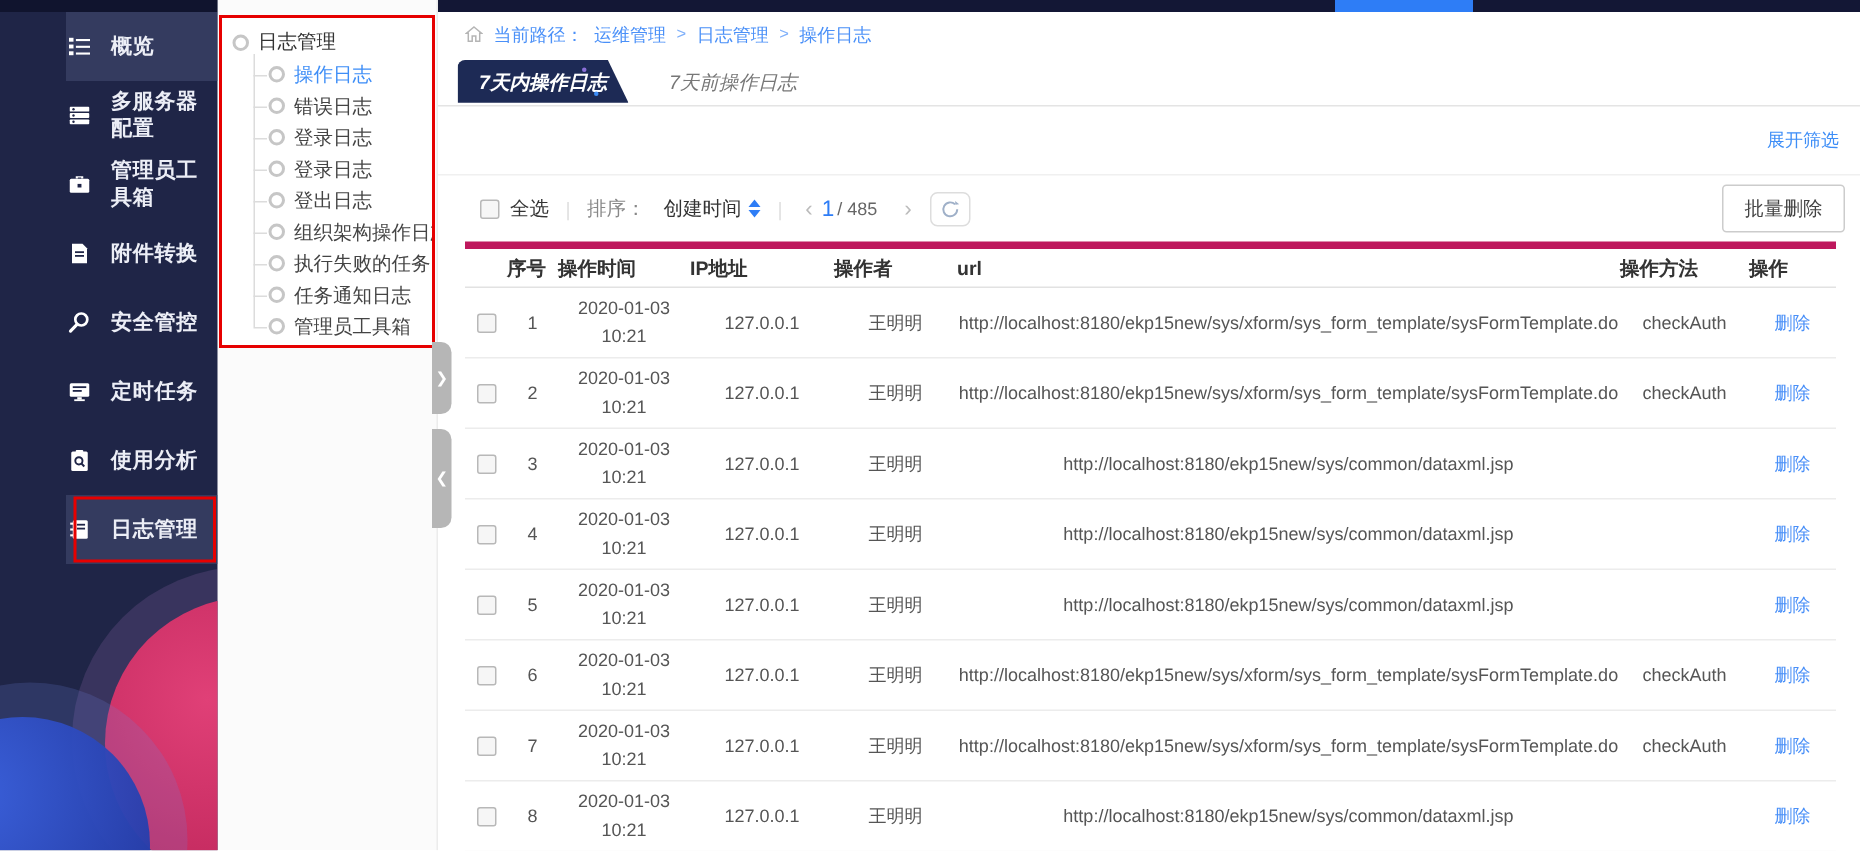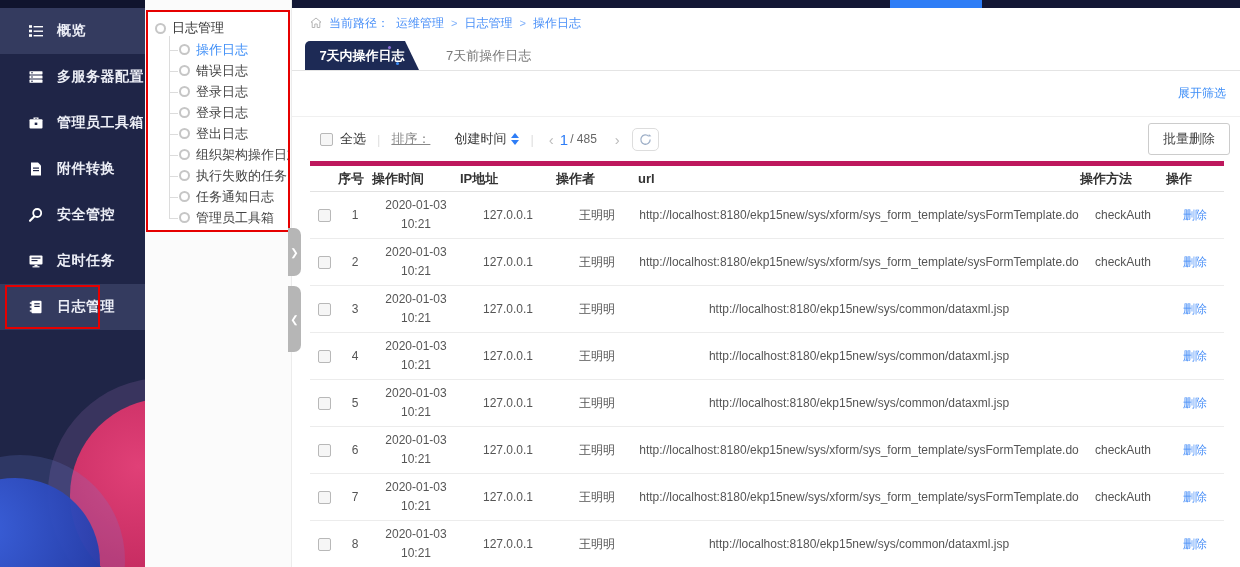--- a/index.html
+++ b/index.html
@@ -3,22 +3,22 @@
 <meta charset="utf-8">
 <style>
   * { margin:0; padding:0; box-sizing:border-box; }
   html,body { background:#fff; }
   body { font-family:"Liberation Sans","DejaVu Sans",sans-serif; }
   .app { position:relative; width:1240px; height:567px; overflow:hidden; background:#fff; }
 
   
   .sidebar { position:absolute; left:0; top:0; width:145px; height:100%; background:#1f2547; overflow:hidden; z-index:2; }
   .sidebar-strip { height:8px; background:#10142e; }
-  .side-item { position:relative; height:46px; display:flex; align-items:center; padding-left:27px; gap:13px;
-               color:#eceef6; font-size:14px; font-weight:600; cursor:pointer; letter-spacing:.5px; }
+  .side-item { position:relative; height:46px; display:flex; align-items:center; gap:13px;
+               color:#eceef6; font-size:14px; font-weight:600; cursor:pointer; letter-spacing:.5px;margin-left:44px; }
   .side-item.active { background:#343b5f; }
   .side-item .icon { width:17px; height:17px; display:flex; align-items:center; justify-content:center; flex:none; }
   .side-item .icon svg { width:16px; height:16px; display:block; }
   .red-frame { position:absolute; left:5px; top:1px; width:95px; height:44px; border:2px solid #e60000; pointer-events:none; }
   .deco { position:absolute; border-radius:50%; }
   .deco-pink-halo { left:48px; top:378px; width:230px; height:230px; background:rgba(180,120,200,.18); }
   .deco-pink { left:70px; top:398px; width:195px; height:195px; background:radial-gradient(circle at 35% 35%, #e04077, #b51e52); }
   .deco-blue-halo { left:-85px; top:455px; width:210px; height:210px; background:rgba(110,130,220,.20); }
   .deco-blue { left:-70px; top:478px; width:170px; height:170px; background:radial-gradient(circle at 30% 30%, #3b62e0, #1e3199); opacity:.95; }
 
@@ -43,36 +43,36 @@
   
   .main { position:absolute; left:292px; top:0; width:948px; height:100%; background:#fff; }
   .topbar { position:relative; height:8px; background:#131735; }
   .topbar-active { position:absolute; left:598px; top:0; width:92px; height:8px; background:#2e7df6; }
 
   .breadcrumb { height:30px; display:flex; align-items:center; gap:7px; padding-left:18px; font-size:12px; color:#4a90f8; }
   .breadcrumb .home { color:#b5b5b5; display:flex; }
   .breadcrumb .sep { color:#7fb0fa; font-size:11px; }
   .breadcrumb a { color:#4a90f8; text-decoration:none; cursor:pointer; }
 
-  .tabs { height:33px; border-bottom:1px solid #e4e4e4; display:flex; align-items:flex-end; padding-left:13px; }
+  .tabs { height:33px; border-bottom:1px solid #e4e4e4; display:flex; align-items:center; padding-left:13px;font-style:italic; }
   .tab { height:29px; line-height:29px; font-size:13px; cursor:pointer; }
   .tab.active { position:relative; width:114px; text-align:center; background:#1d2a55; color:#fff; font-weight:bold;
                 clip-path:polygon(0 0, calc(100% - 14px) 0, 100% 100%, 0 100%); border-radius:5px 0 0 0; }
   .tab.active::before { content:""; position:absolute; right:28px; top:5px; width:3px; height:3px; border-radius:50%; background:#8a6fd8; }
   .tab.active::after { content:""; position:absolute; right:20px; bottom:5px; width:3px; height:3px; border-radius:50%; background:#3e8ef7; }
   .tab.inactive { padding:0 27px; color:#777; }
 
   .filter-row { height:46px; border-bottom:1px solid #f0f0f0; display:flex; align-items:center; justify-content:flex-end; padding-right:14px; }
   .filter-row a { font-size:12px; color:#3e8ef7; text-decoration:none; cursor:pointer; }
 
   .toolbar { height:44px; display:flex; align-items:center; padding:0 10px 0 28px; font-size:13px; color:#333; }
   .toolbar .vsep { color:#e0e0e0; margin:0 11px; font-size:13px; }
   input.cbx { appearance:none; -webkit-appearance:none; width:13px; height:13px; border:1px solid #b8b8b8; background:#f6f6f6;
               border-radius:2px; margin-right:7px; cursor:pointer; vertical-align:middle; }
-  .sort-label { color:#888; margin-right:24px;text-decoration:underline; }
+  .sort-label { color:#888; margin-right:12px; }
   .sort-value { color:#333; cursor:pointer; }
   .sort-arrows { display:inline-flex; flex-direction:column; margin-left:5px; vertical-align:middle; cursor:pointer; }
   .sort-arrows i { width:0; height:0; border-left:4px solid transparent; border-right:4px solid transparent; }
   .sort-arrows .up { border-bottom:5px solid #2e7df6; margin-bottom:2px; }
   .sort-arrows .dn { border-top:5px solid #2e7df6; }
   .pg-chev { color:#bbb; font-size:15px; cursor:pointer; padding:0 4px; user-select:none; }
   .pg-num { color:#2e7df6; font-size:15px; margin:0 2px; }
   .pg-total { color:#666; font-size:12px; margin-right:14px; }
   .refresh-btn { width:27px; height:23px; border:1px solid #ddd; border-radius:5px; background:#fff; color:#9fb0c8;
                  display:flex; align-items:center; justify-content:center; margin-left:8px; font-size:14px; cursor:pointer; }
@@ -165,20 +165,33 @@
               <g fill="#fff">
                 <rect x="1.5" y="2.5" width="13" height="9" rx="1"></rect>
                 <rect x="3.5" y="4.5" width="9" height="1.2" fill="#1f2547"></rect>
                 <rect x="3.5" y="7" width="6" height="1.2" fill="#1f2547"></rect>
                 <rect x="6.5" y="11.8" width="3" height="1.6"></rect>
                 <rect x="4.5" y="13.2" width="7" height="1.2"></rect>
               </g>
             </svg>
           </span>
           <span>定时任务</span>
+        </div>
+        <div class="side-item">
+          <span class="icon">
+            <svg viewBox="0 0 16 16">
+              <g fill="#fff">
+                <rect x="2.5" y="2" width="11" height="13" rx="1"></rect>
+                <rect x="5.5" y="1" width="5" height="2.4" rx=".6"></rect>
+                <circle cx="7.6" cy="8.2" r="2.4" fill="none" stroke="#1f2547" stroke-width="1.3"></circle>
+                <line x1="9.3" y1="10" x2="11.2" y2="12" stroke="#1f2547" stroke-width="1.3"></line>
+              </g>
+            </svg>
+          </span>
+          <span>使用分析</span>
         </div>
         <div class="side-item active">
           <span class="icon">
             <svg viewBox="0 0 16 16">
               <g fill="#fff">
                 <rect x="3.5" y="1.8" width="10" height="12.4" rx="1"></rect>
                 <rect x="1.8" y="3.4" width="2.4" height="1.4"></rect>
                 <rect x="1.8" y="7.3" width="2.4" height="1.4"></rect>
                 <rect x="1.8" y="11.2" width="2.4" height="1.4"></rect>
                 <rect x="6.3" y="4.2" width="5.4" height="1.2" fill="#1f2547"></rect>

